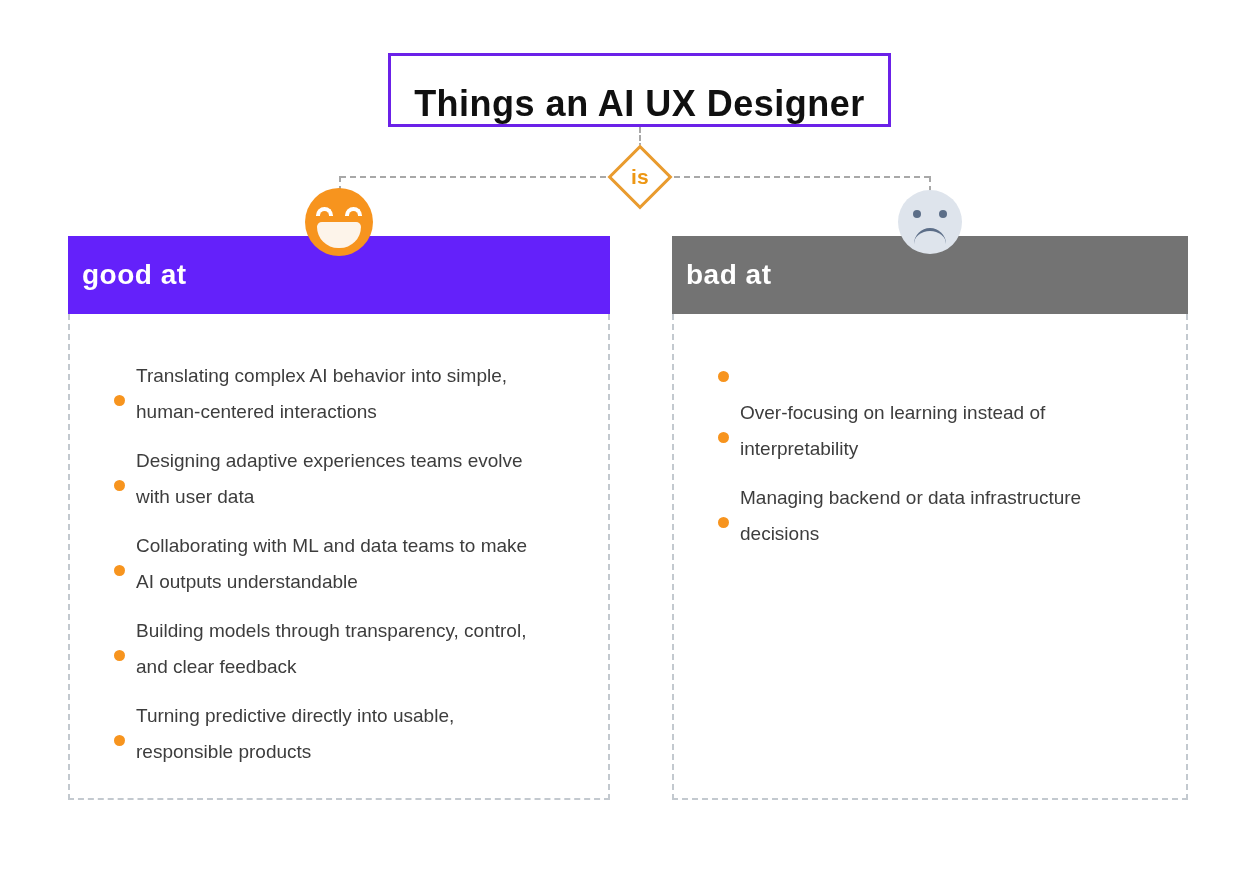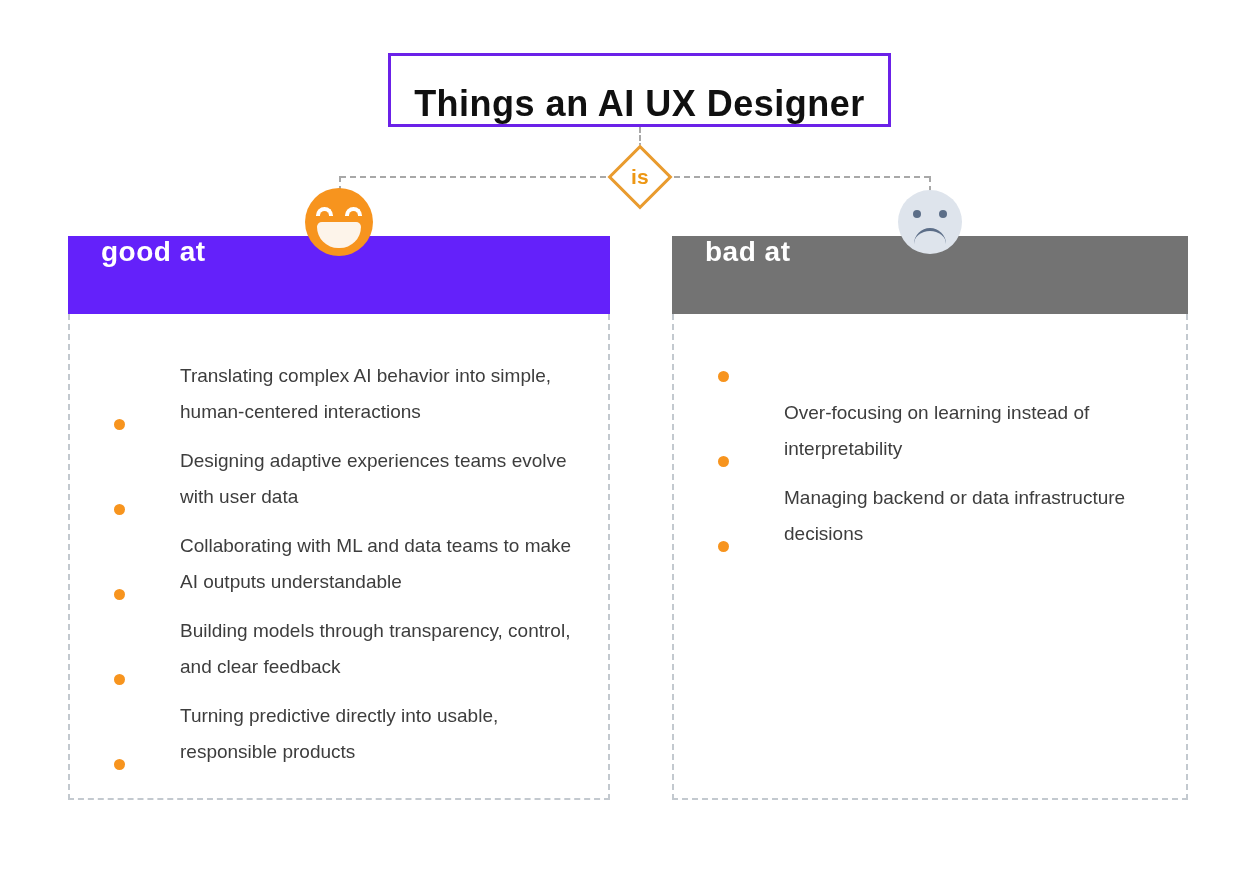--- a/index.html
+++ b/index.html
@@ -109,41 +109,41 @@
     border-top: 3px solid #5c6e88;
     border-radius: 50% 50% 0 0 / 100% 100% 0 0;
   }
 
   
   .col { position: absolute; z-index: 2; }
   .col-good { left: 68px;  top: 236px; width: 542px; }
   .col-bad  { left: 672px; top: 236px; width: 516px; }
   .col-header {
     height: 78px;
-    display: flex; 
-    padding-left: 33px;
+    display: flex; align-items: center;
+    padding-left: 14px;
   }
   .col-header span {
     color: #ffffff;
     font-size: 28px;
     font-weight: 700;
     letter-spacing: 0.5px;
   }
   .col-good .col-header { background: #6421fa; }
   .col-bad  .col-header { background: #737373; }
   .col-body {
     border: 2px dashed #c3c9cf;
     border-top: none;
     height: 486px;
     padding: 44px 20px 0 44px;
     display: flex;
     flex-direction: column;
     gap: 13px;
   }
-  .li { display: flex; align-items: flex-end; gap: 44px; }
+  .li { display: flex; align-items: center; }
   .dot {
     flex: 0 0 auto;
     width: 11px; height: 11px;
     border-radius: 50%;
     background: #f7941e;
     margin: 13px 11px 0 0;
   }
   .li-text {
     font-size: 19px;
     line-height: 36px;

